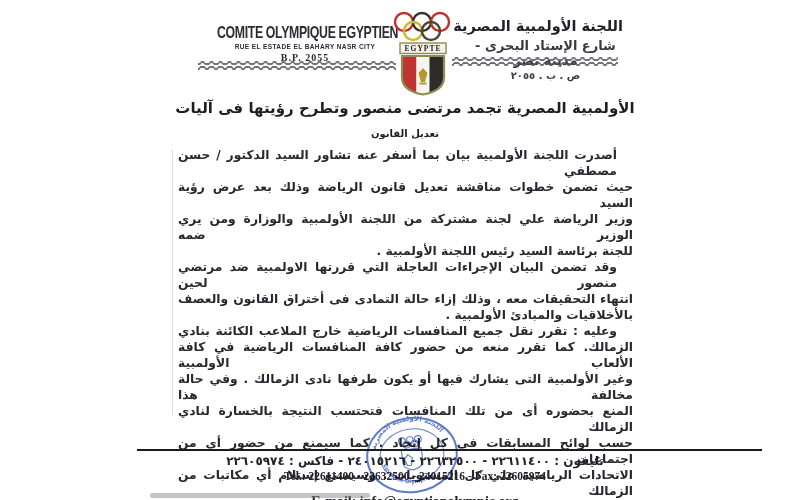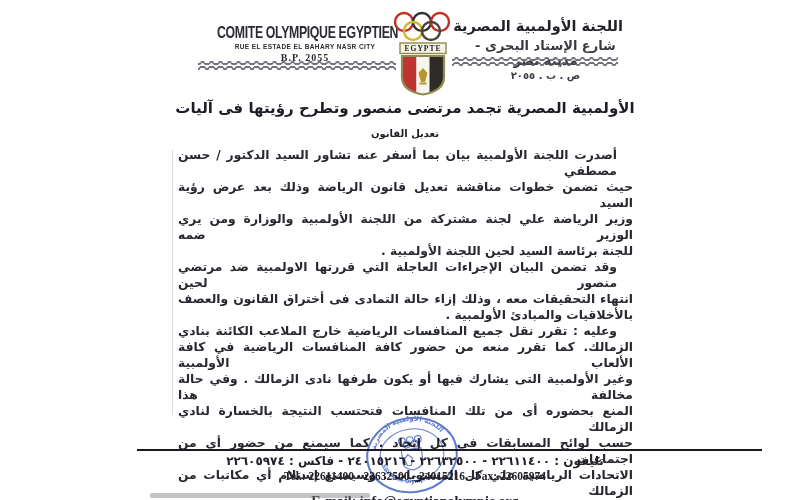--- a/index.html
+++ b/index.html
@@ -100,21 +100,21 @@
 
   <div class="abs headline">
     <div class="h1">الأولمبية المصرية تجمد مرتضى منصور وتطرح رؤيتها فى آليات</div>
     <div class="h2">تعديل القانون</div>
   </div>
 
   <div class="abs body-block">
     <div class="bline first">أصدرت اللجنة الأولمبية بيان بما أسفر عنه تشاور السيد الدكتور / حسن مصطفي</div>
     <div class="bline">حيث تضمن خطوات مناقشة تعديل قانون الرياضة وذلك بعد عرض رؤية السيد</div>
     <div class="bline">وزير الرياضة علي لجنة مشتركة من اللجنة الأولمبية والوزارة ومن يري الوزير ضمه</div>
-    <div class="bline end">للجنة برئاسة السيد لحين اللجنة الأولمبية .</div>
+    <div class="bline end">للجنة برئاسة السيد رئيس اللجنة الأولمبية .</div>
 
     <div class="bline first">وقد تضمن البيان الإجراءات العاجلة التي قررتها الاولمبية ضد مرتضي منصور لحين</div>
     <div class="bline">انتهاء التحقيقات معه ، وذلك إزاء حالة التمادى فى أختراق القانون والعصف</div>
     <div class="bline end">بالأخلاقيات والمبادئ الأولمبية .</div>
 
     <div class="bline first">وعليه : تقرر نقل جميع المنافسات الرياضية خارج الملاعب الكائنة بنادي</div>
     <div class="bline">الزمالك. كما تقرر منعه من حضور كافة المنافسات الرياضية في كافة الألعاب الأولمبية</div>
     <div class="bline">وغير الأولمبية التى يشارك فيها أو يكون طرفها نادى الزمالك . وفي حالة مخالفة هذا</div>
     <div class="bline">المنع بحضوره أى من تلك المنافسات فتحتسب النتيجة بالخسارة لنادي الزمالك</div>
     <div class="bline">حسب لوائح المسابقات في كل إتحاد . كما سيمنع من حضور أي من اجتماعات</div>

